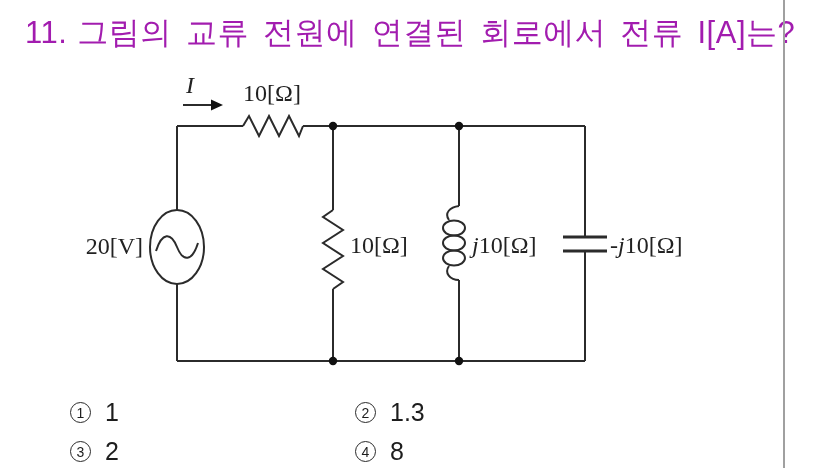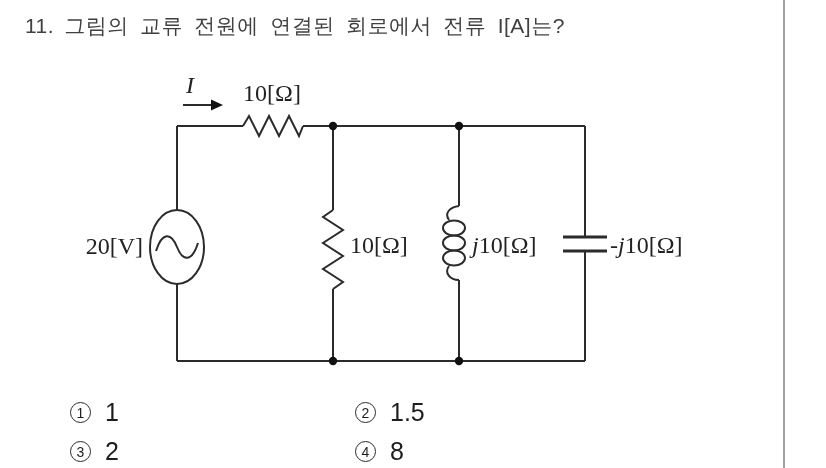--- a/index.html
+++ b/index.html
@@ -1,21 +1,21 @@
 <!DOCTYPE html>
 <html><head>
 <meta charset="utf-8">
 <style>
   html,body{margin:0;padding:0;background:#fff;}
   .page{
     position:relative;width:826px;height:468px;background:#ffffff;
     font-family:"Liberation Sans","DejaVu Sans",sans-serif;overflow:hidden;
   }
   .question-line{
-    position:absolute;left:25px;top:12px;font-size:21px;color:#404040;
+    position:absolute;left:25px;top:12px;font-size:31px;color:#a21caf;
     letter-spacing:0.5px;word-spacing:5px;white-space:nowrap;
   }
   .question-line .qnum{margin-right:10px;}
   .circuit-svg{position:absolute;left:0;top:0;}
   .circuit-svg text{
     font-family:"Liberation Serif","DejaVu Serif",serif;
     font-size:24px;fill:#222;
   }
   .circuit-svg .ital{font-style:italic;}
   .choice{
@@ -91,21 +91,21 @@
   <div class="choice" style="left:70px;top:398px;">
     <span class="cnum">
         <span>1</span>
       </span>
     <span class="cval">1</span>
   </div>
   <div class="choice" style="left:355px;top:398px;">
     <span class="cnum">
         <span>2</span>
       </span>
-    <span class="cval">1.5</span>
+    <span class="cval">1.3</span>
   </div>
   <div class="choice" style="left:70px;top:437px;">
     <span class="cnum">
         <span>3</span>
       </span>
     <span class="cval">2</span>
   </div>
   <div class="choice" style="left:355px;top:437px;">
     <span class="cnum">
         <span>4</span>

